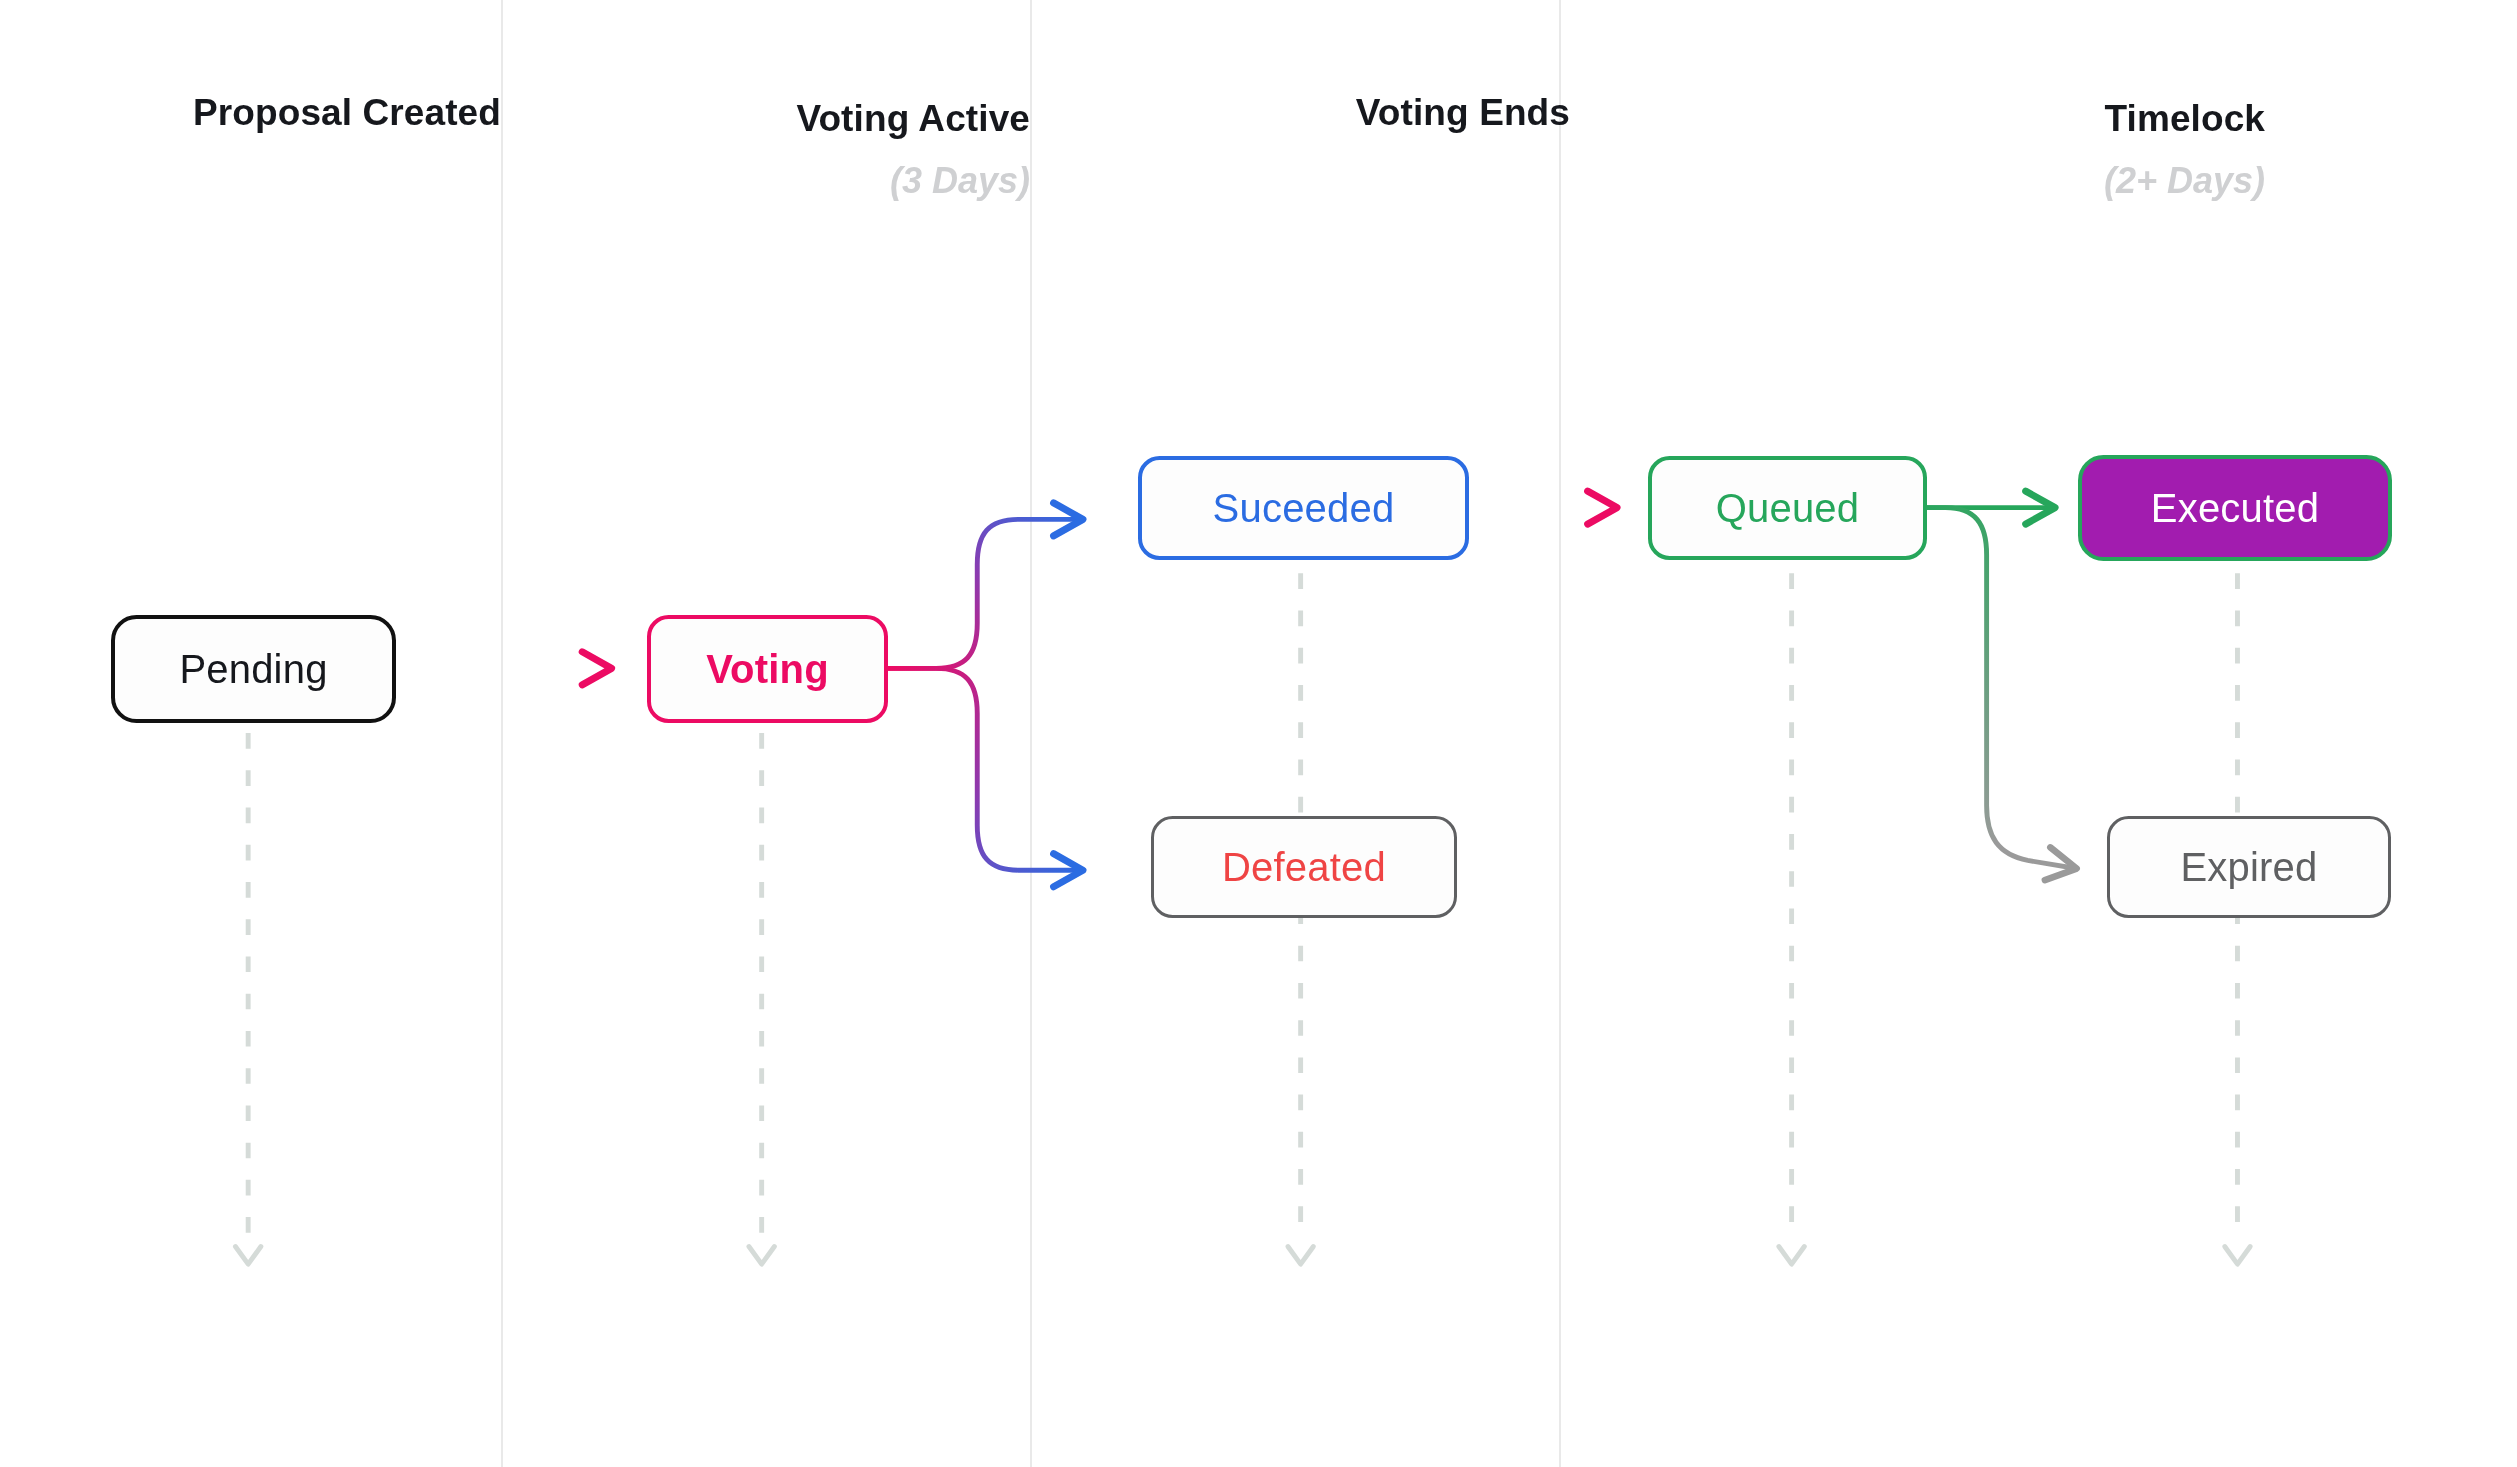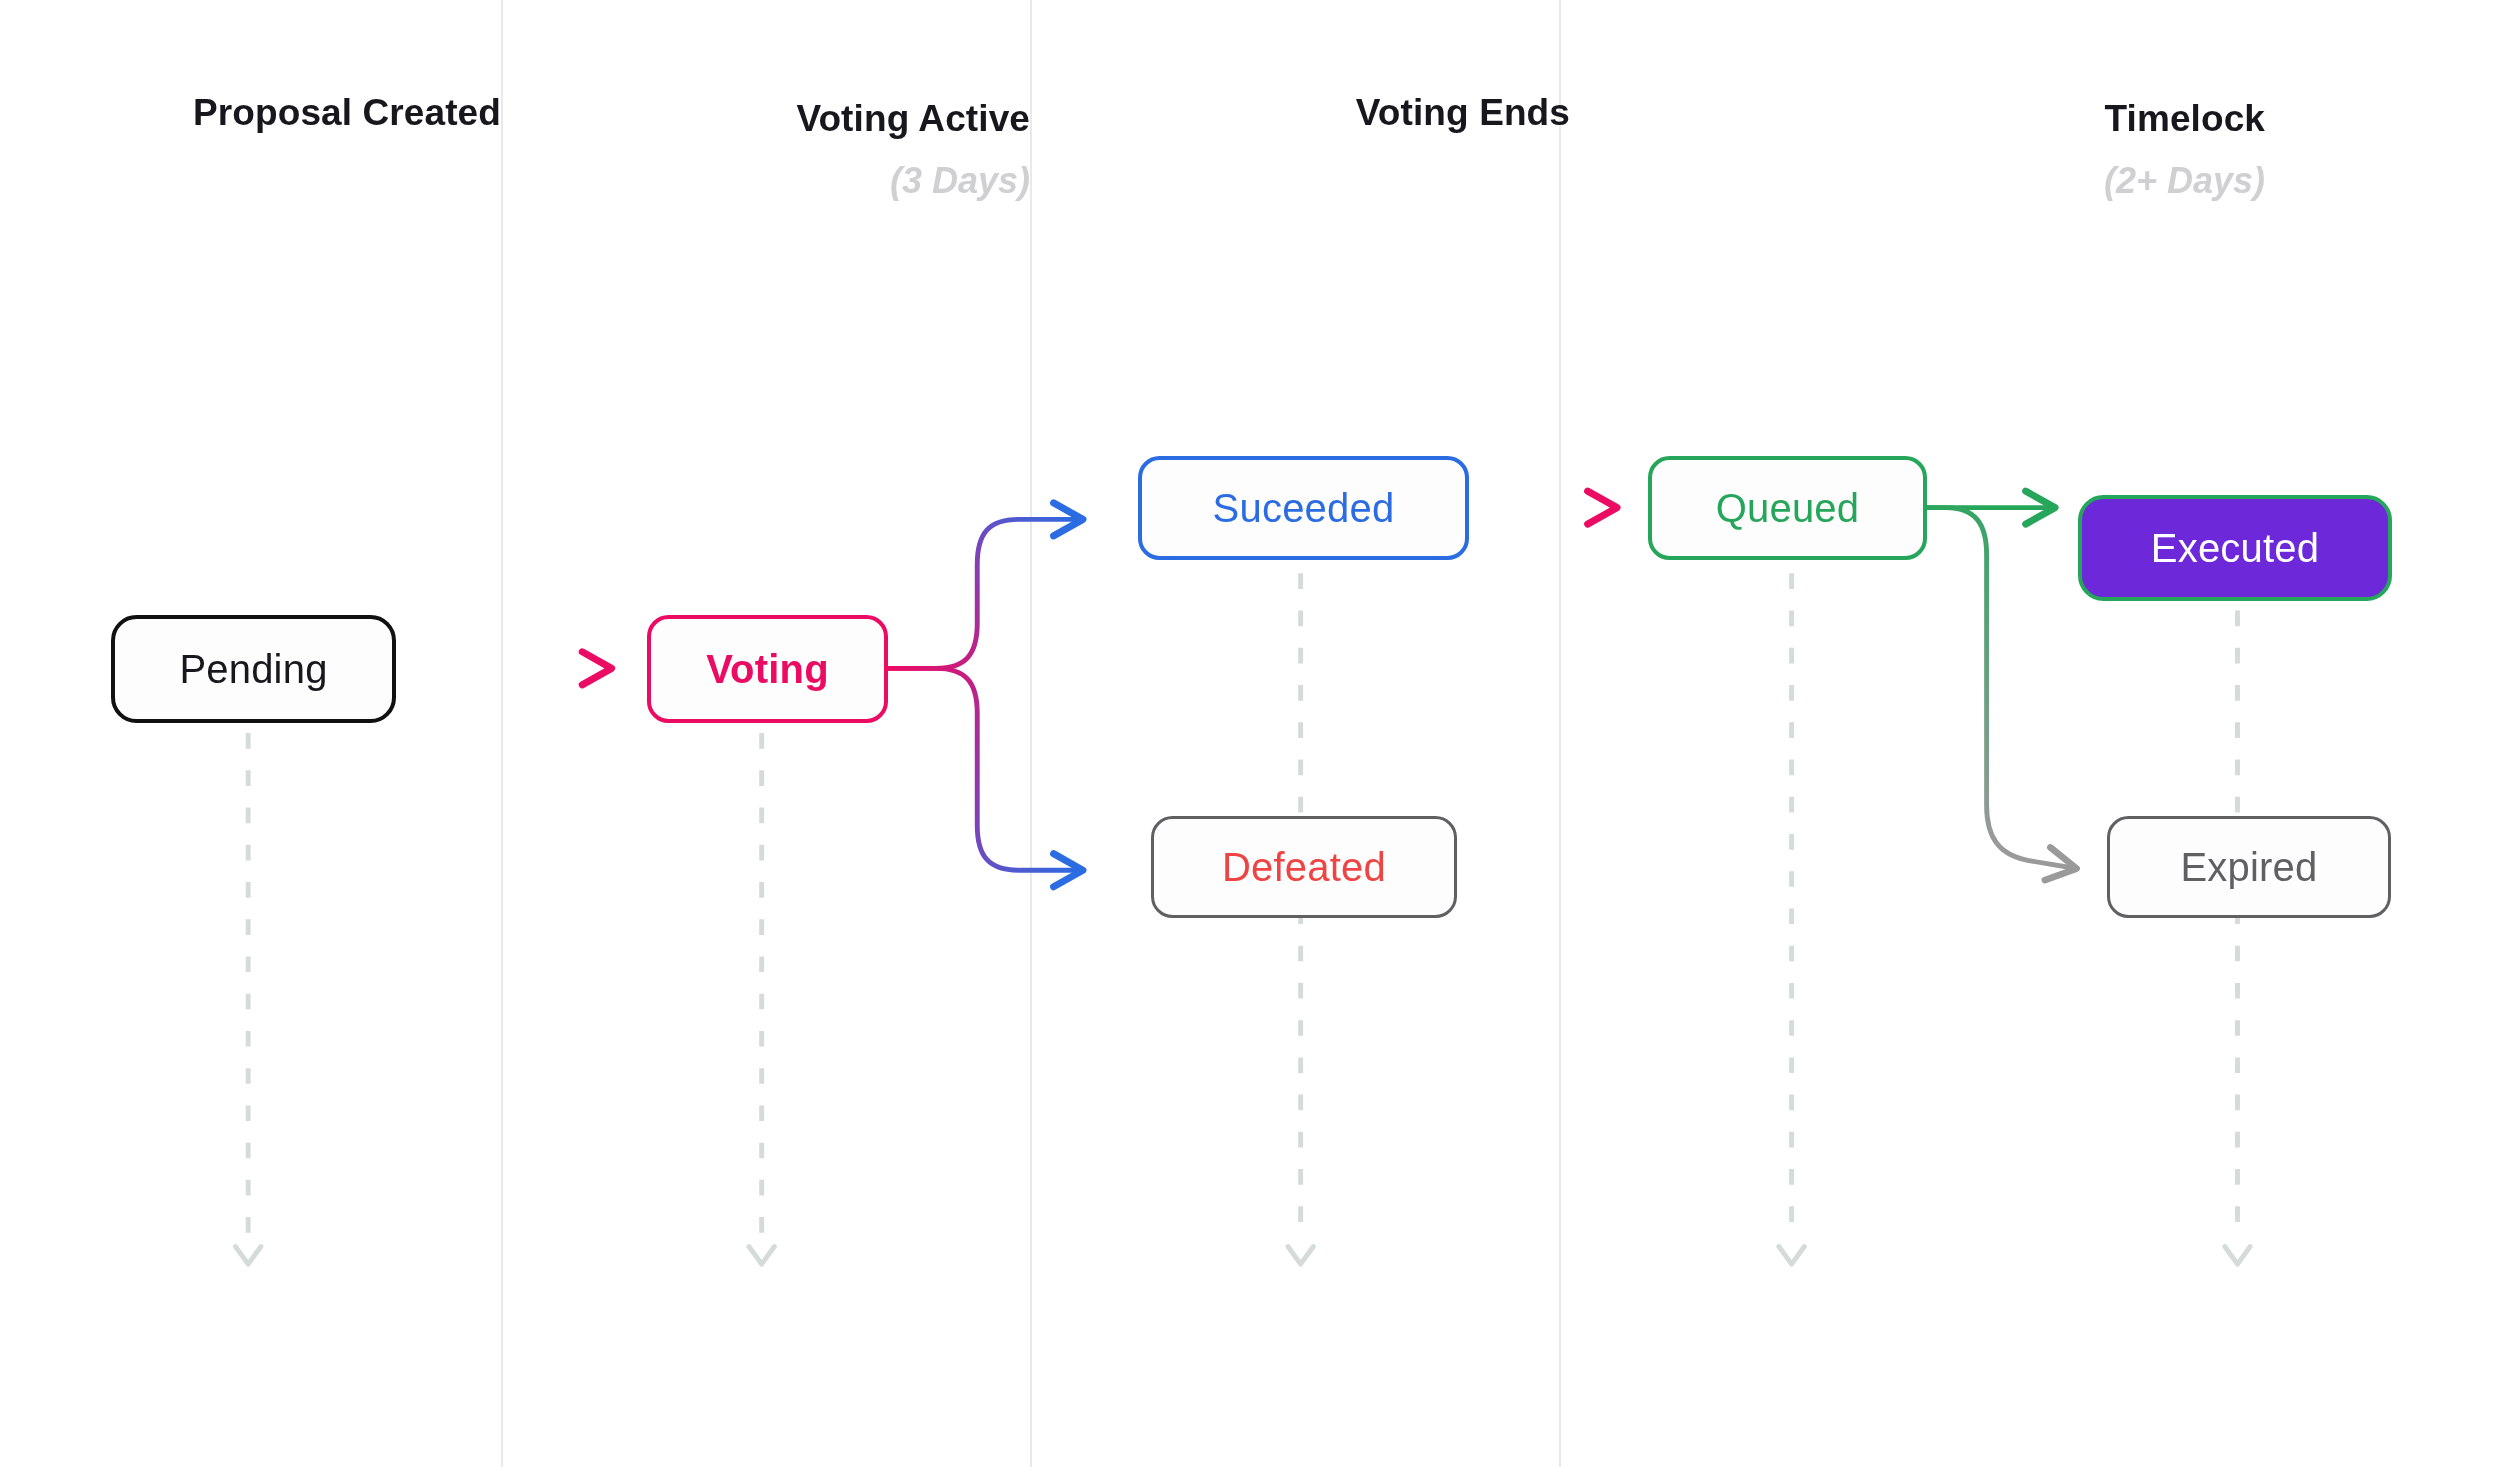--- a/index.html
+++ b/index.html
@@ -89,24 +89,23 @@
   .node.defeated {
     border: 3.9px solid #5f6062;
     color: #ef4444;
   }
   .node.queued {
     border: 4.9px solid #26a65b;
     color: #26a65b;
   }
   .node.executed {
     border: 4.9px solid #26a65b;
-    background: #6d28d9;
+    background: #a21caf;
     color: #ffffff;
     border-radius: 25.5px;
-    margin-top: 40px;
   }
   .node.expired {
     border: 3.9px solid #5f6062;
     color: #5f6062;
   }
 
   
   .canceled-bar {
     position: absolute;
     box-sizing: border-box;

